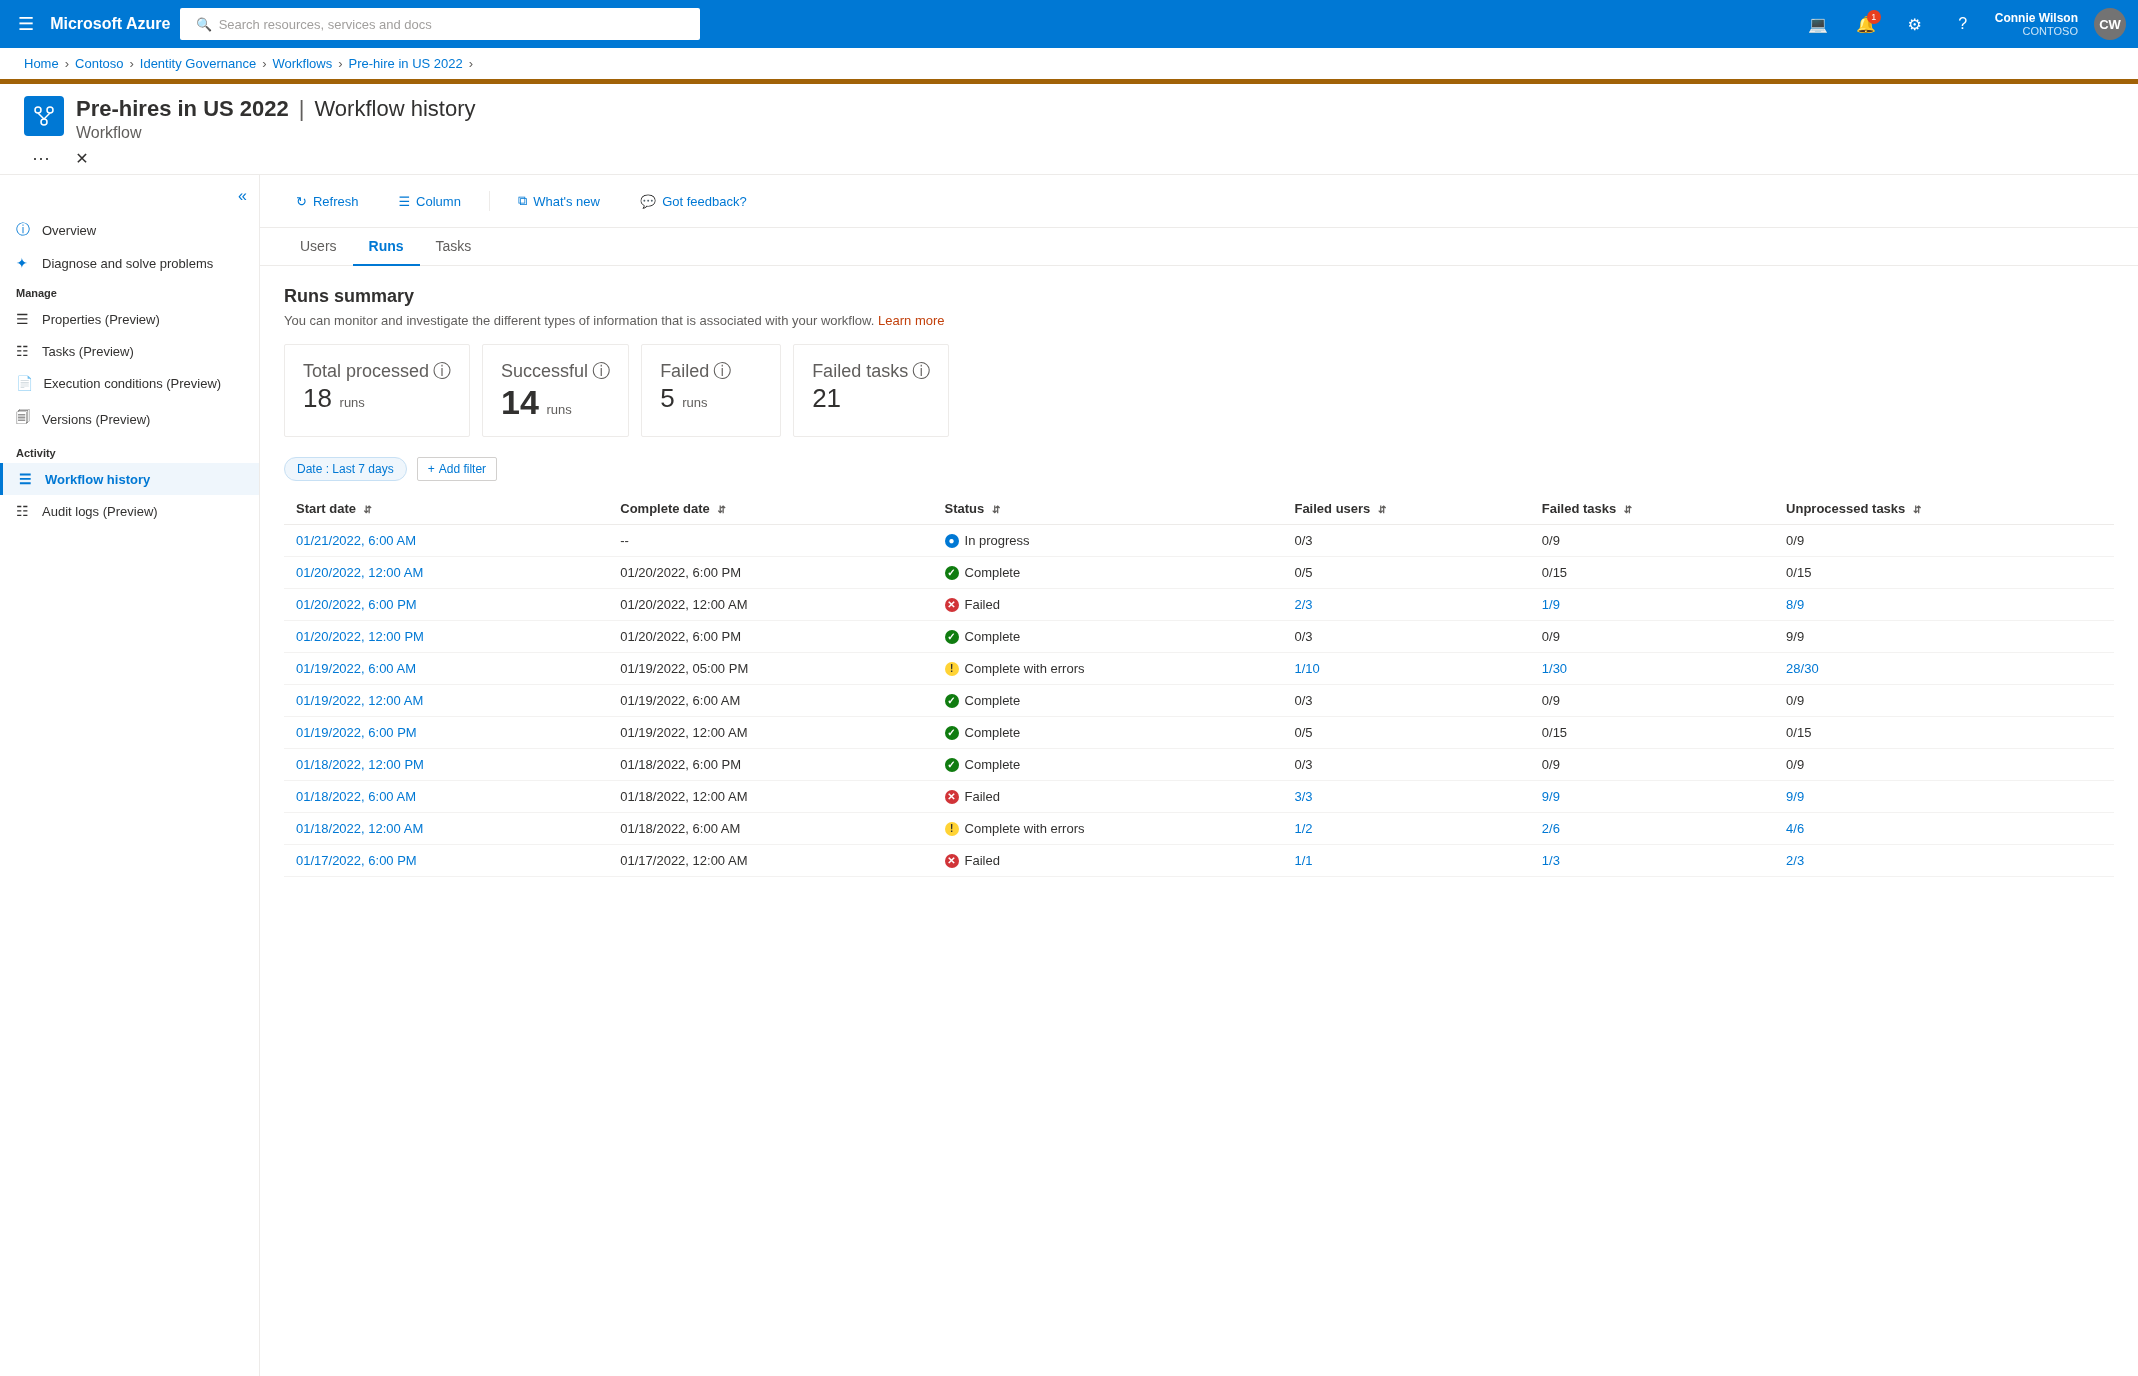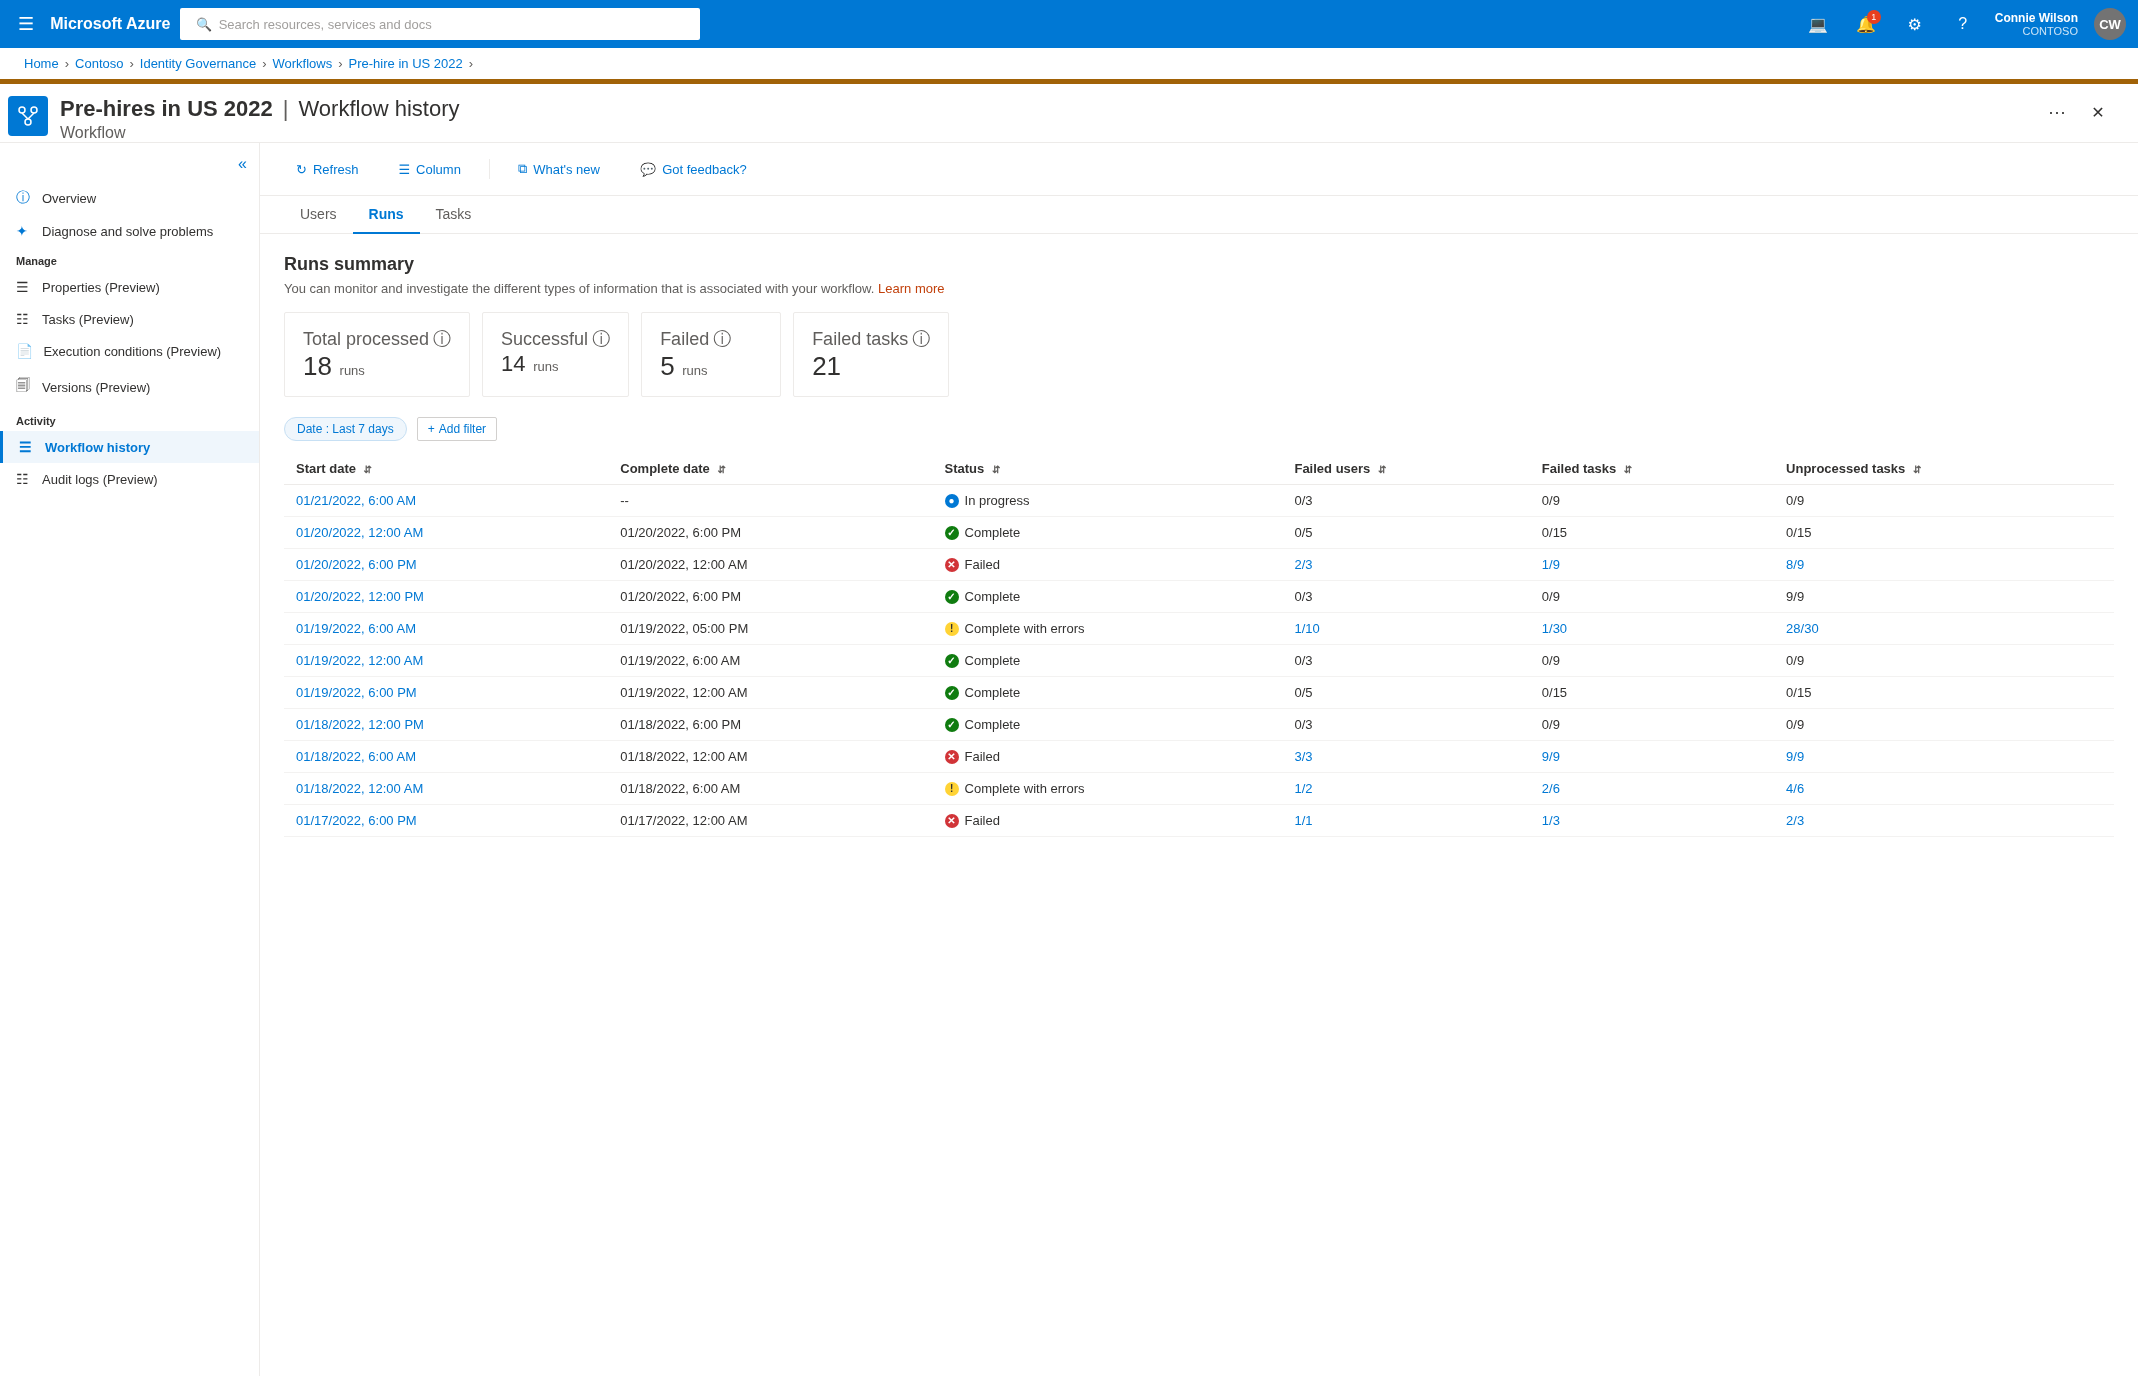--- a/index.html
+++ b/index.html
@@ -47,25 +47,26 @@
       font-size: 13px;
       color: #605e5c;
       border-bottom: 5px solid #a16207;
     }
     .breadcrumb a { color: #0078d4; text-decoration: none; }
     .breadcrumb-sep { color: #605e5c; }
 
     
     .page-header {
       background: #fff;
-      padding: 12px 24px 0 8px;
+      padding: 12px 24px 0 24px;
       display: flex;
       align-items: flex-start;
       justify-content: space-between;
       border-bottom: 1px solid #edebe9;
+      flex-direction: column;
     }
     .page-header-left { display: flex; align-items: flex-start; gap: 12px; }
     .page-header-icon {
       width: 40px; height: 40px;
       background: #0078d4;
       border-radius: 4px;
       display: flex; align-items: center; justify-content: center;
       color: #fff; font-size: 18px;
     }
     .page-header-title { font-size: 22px; font-weight: 600; color: #323130; }
@@ -402,21 +403,21 @@
             <span style="font-size:26px;font-weight:300;">18</span>
             <span class="summary-card-unit">runs</span>
           </div>
         </div>
         <div class="summary-card">
           <div class="summary-card-label">
             <span>Successful</span>
             <span style="color:#605e5c;">ⓘ</span>
           </div>
           <div>
-            <span style="font-size:22px;font-weight:400;">14</span>
+            <span style="font-size:34px;font-weight:700;">14</span>
             <span class="summary-card-unit">runs</span>
           </div>
         </div>
         <div class="summary-card">
           <div class="summary-card-label">
             <span>Failed</span>
             <span style="color:#605e5c;">ⓘ</span>
           </div>
           <div>
             <span style="font-size:26px;font-weight:300;">5</span>

